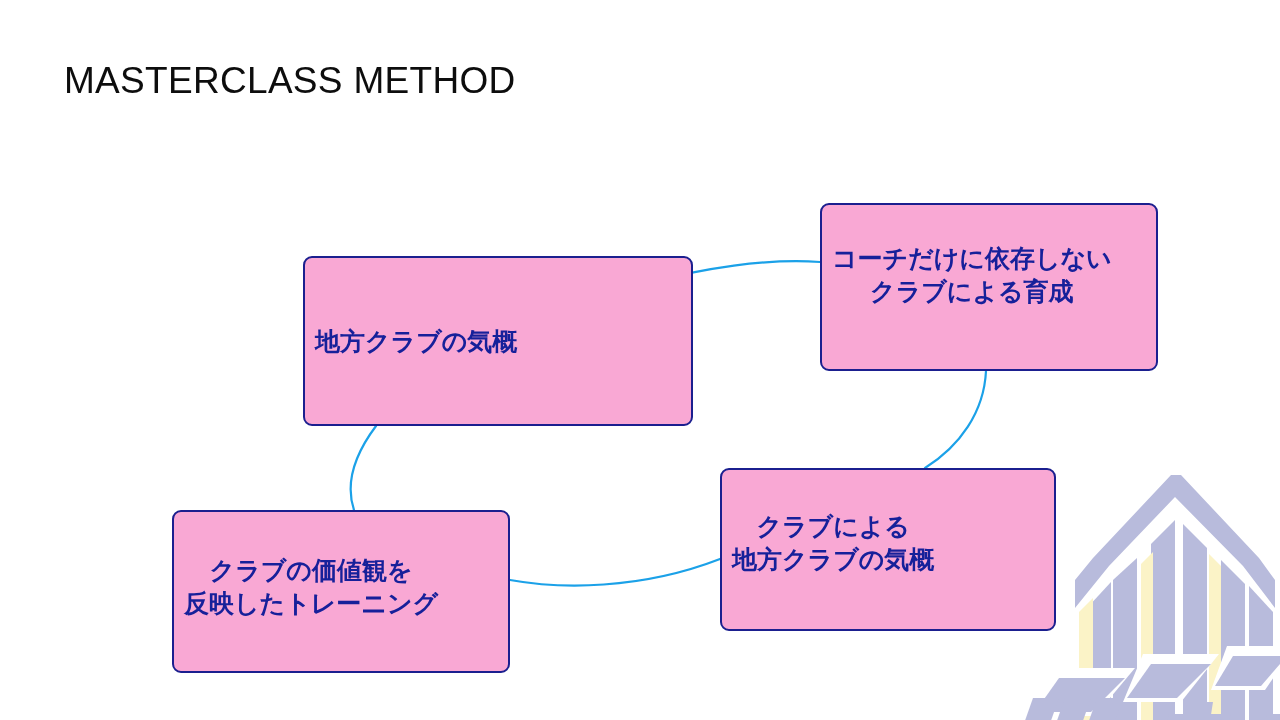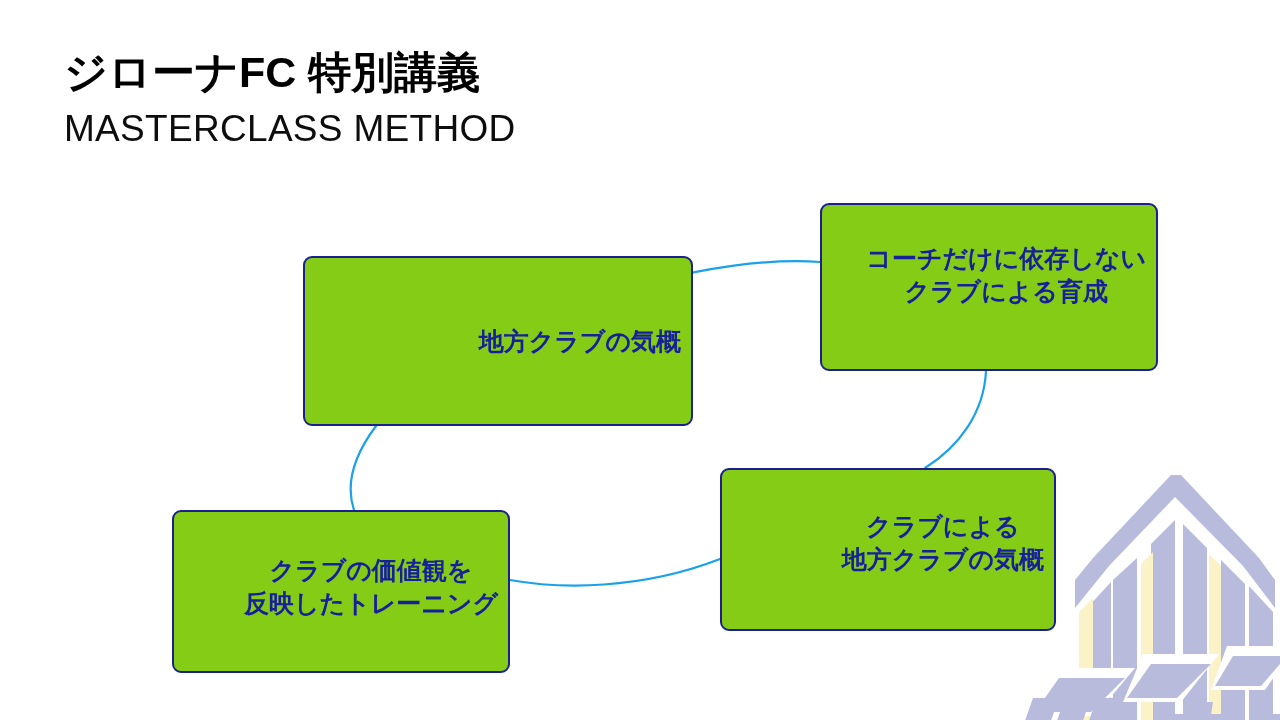--- a/index.html
+++ b/index.html
@@ -63,26 +63,26 @@
     width: 1280px;
     height: 720px;
     z-index: 1;
     pointer-events: none;
   }
 
   
   .node {
     position: absolute;
     box-sizing: border-box;
-    background: #84cc16;
+    background: #f9a8d4;
     border: 2px solid #1B1F8F;
     border-radius: 9px;
     display: flex;
     align-items: center;
-    justify-content: flex-end;
+    justify-content: flex-start;
     z-index: 2;
   }
   .node-label {
     color: #16209A;
     font-weight: bold;
     font-size: 25px;
     line-height: 1.32;
     text-align: center;
     white-space: pre-line;
     padding: 0 10px;
@@ -134,21 +134,20 @@
         <path d="M90 258 L116 258 L104 292 L78 292 Z" fill="#B8BBDC"></path>
         <path d="M122 258 L148 258 L136 292 L110 292 Z" fill="#B8BBDC"></path>
         <path d="M212 262 L238 262 L232 300 L206 300 Z" fill="#B8BBDC"></path>
         <path d="M194 274 L256 274 L252 288 L190 288 Z" fill="#B8BBDC"></path>
         <path d="M292 274 L322 274 L316 300 L286 300 Z" fill="#B8BBDC"></path>
       </g>
     </svg>
   </div>
 
   <div id="title-block">
-    <div id="slide-title">ジローナFC 特別講義</div>
     <div id="slide-subtitle">MASTERCLASS METHOD</div>
   </div>
 
   <svg id="connectors" viewBox="0 0 1280 720" xmlns="http://www.w3.org/2000/svg">
     <path d="M641 285 C 700 268, 770 258, 820 262" fill="none" stroke="#1BA1E8" stroke-width="2.2" stroke-linecap="round"></path>
     <path d="M986 371 C 984 412, 960 446, 925 468" fill="none" stroke="#1BA1E8" stroke-width="2.2" stroke-linecap="round"></path>
     <path d="M720 559 C 640 590, 560 589, 510 580" fill="none" stroke="#1BA1E8" stroke-width="2.2" stroke-linecap="round"></path>
     <path d="M376 426 C 352 458, 346 486, 354 510" fill="none" stroke="#1BA1E8" stroke-width="2.2" stroke-linecap="round"></path>
   </svg>
 

